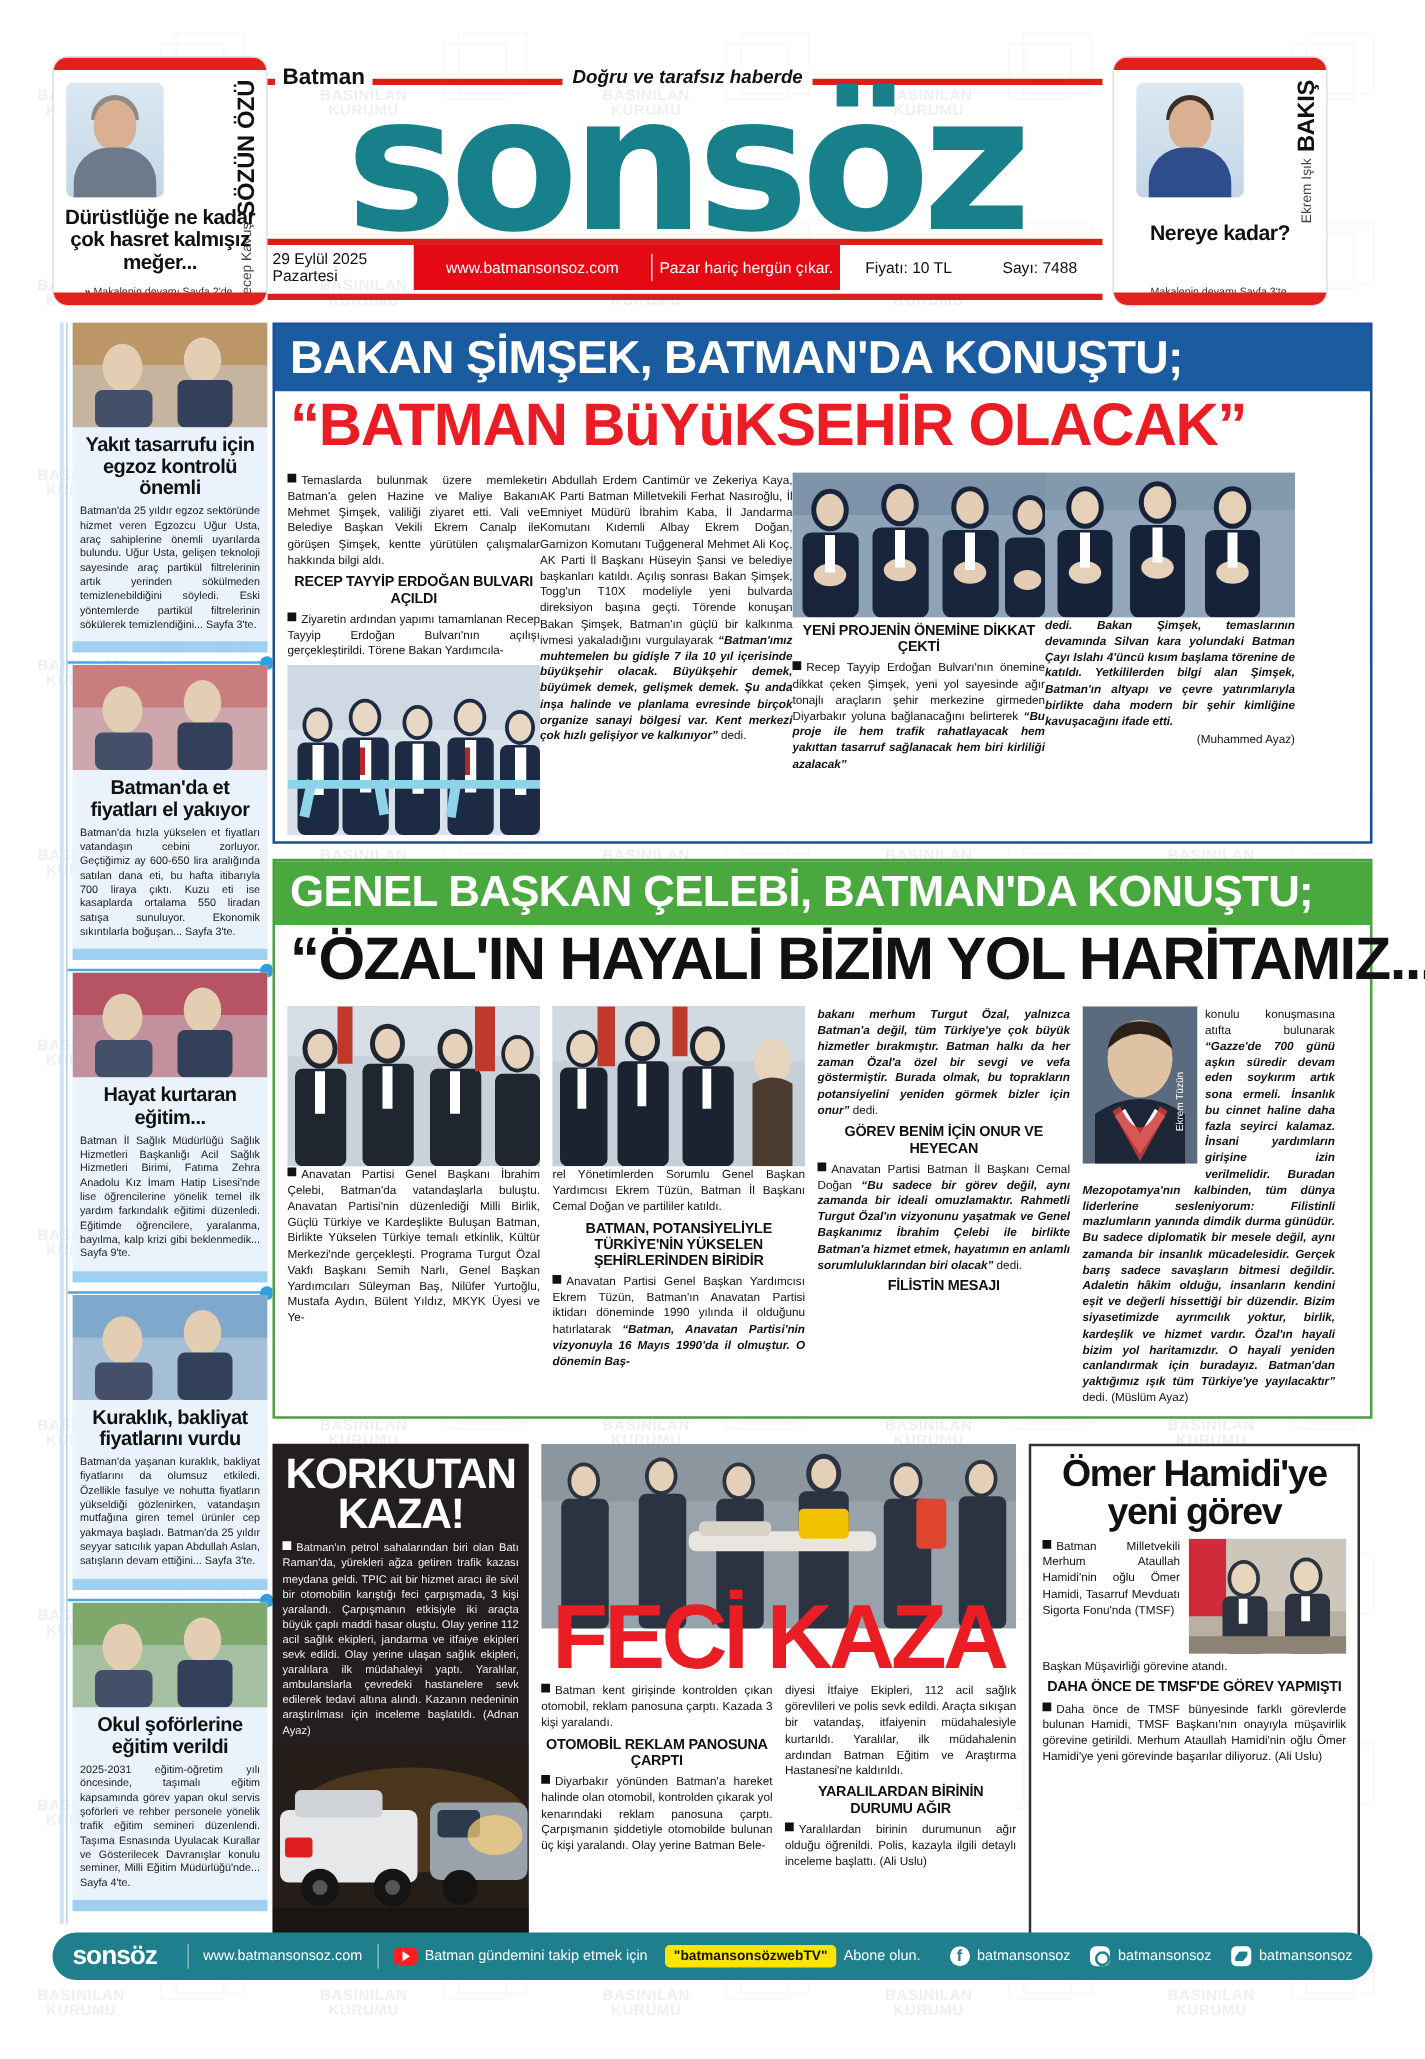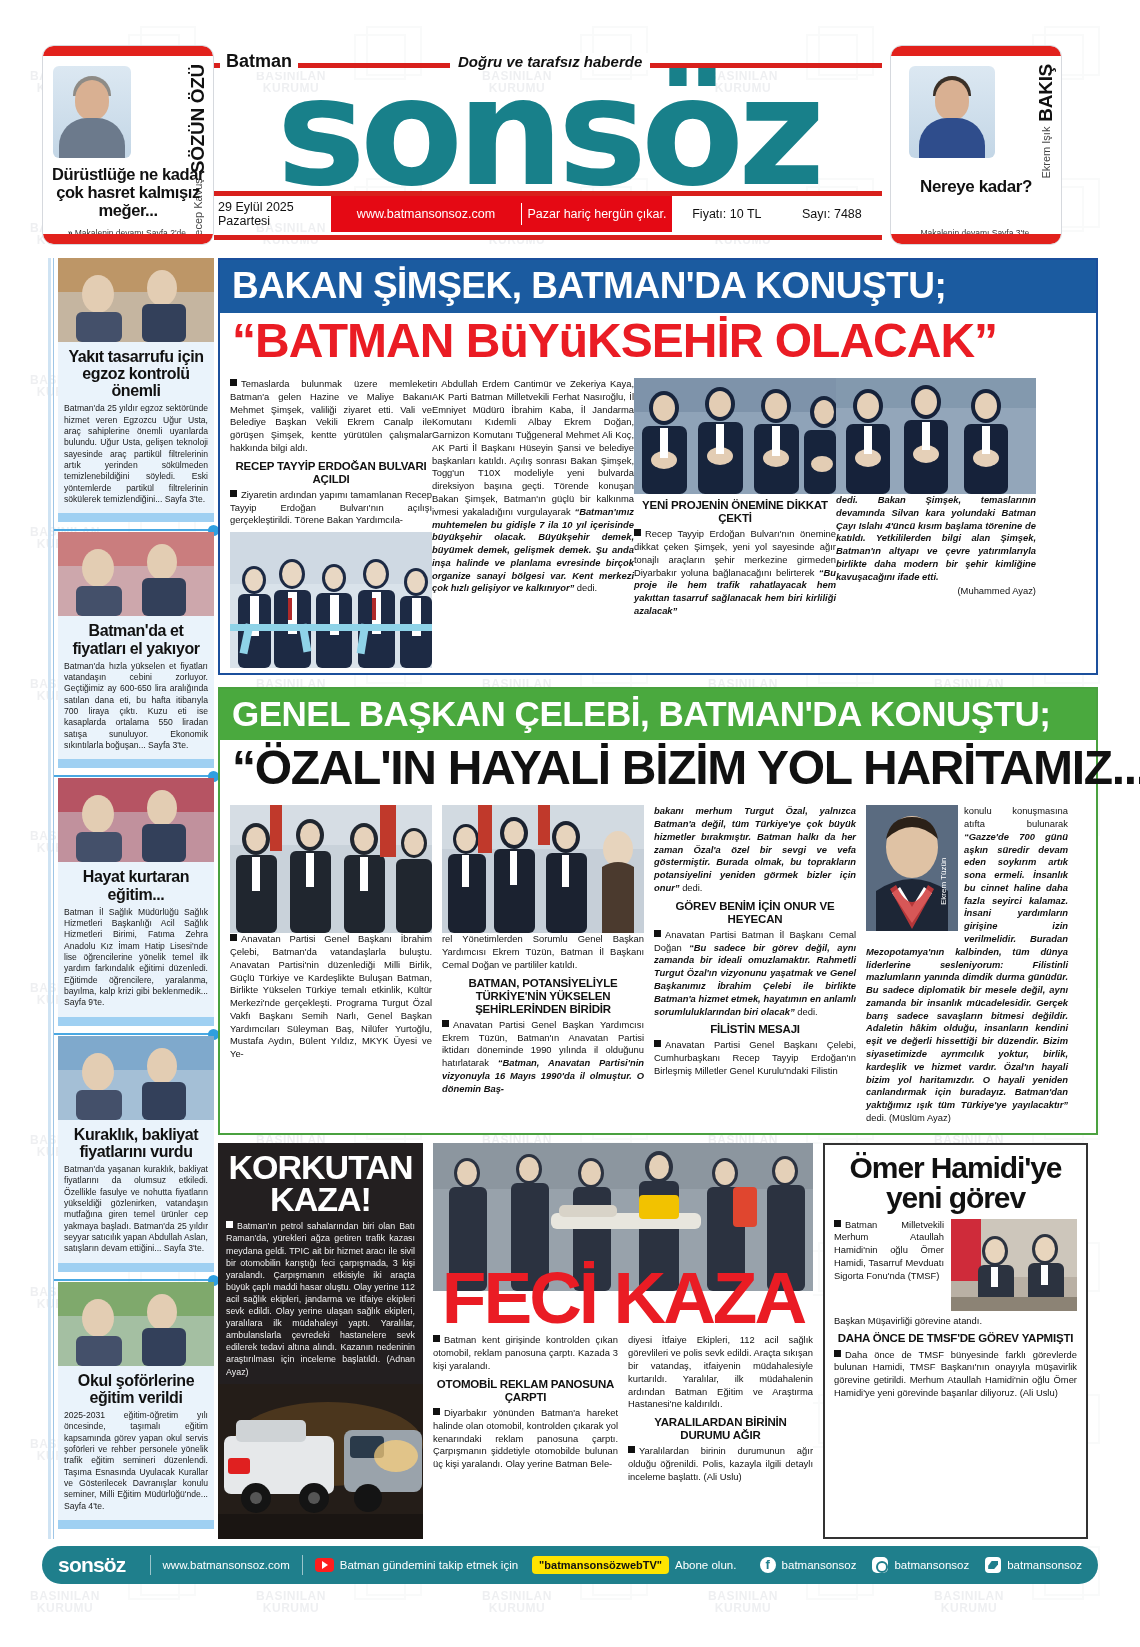--- a/index.html
+++ b/index.html
@@ -121,21 +121,21 @@
   .ph{background:#c6d2dc;overflow:hidden;position:relative;}
   .ph.r{margin:5px 0;}
 
   .story2{border:2px solid #4aa13f;margin-top:12px;background:#fff;}
   .kicker-green{background:#4aa93e;color:#fff;font-size:35px;font-weight:800;line-height:1;padding:7px 10px 9px 12px;letter-spacing:-.5px;white-space:nowrap;}
   .head-blk{color:#111;font-size:48px;font-weight:800;line-height:1.02;padding:4px 10px 6px 12px;letter-spacing:-1.3px;white-space:nowrap;}
   .s2-cols{display:flex;gap:10px;padding:6px 10px 8px 10px;}
   .s2-col{width:202px;}
 
   
-  .bottom{display:flex;gap:10px;margin-top:8px;}
+  .bottom{display:flex;gap:10px;margin-top:20px;}
   .bx-dark{width:205px;background:#231f20;color:#fff;padding:8px 8px 0 8px;position:relative;overflow:hidden;}
   .bx-dark h2{font-size:34px;font-weight:800;line-height:.95;text-align:center;letter-spacing:-1px;margin-bottom:5px;}
   .bx-dark .bodytext{color:#f2f2f2;font-size:8.9px;}
   .bx-dark .sq{background:#fff;}
   .bx-mid{width:380px;background:#fff;position:relative;}
   .bx-right{width:265px;border:2px solid #333;background:#fff;padding:8px 9px;}
   .bx-right h2{font-size:30px;font-weight:800;line-height:1.0;text-align:center;letter-spacing:-1.1px;color:#111;margin-bottom:6px;}
   .feci{color:#ea1c24;font-size:73px;font-weight:800;line-height:.9;letter-spacing:-3px;text-align:center;margin:-26px 0 2px;position:relative;z-index:3;}
   .mid-cols{display:flex;gap:10px;padding-top:2px;}
   .mid-cols > div{width:185px;}
@@ -638,23 +638,20 @@
 
         <div class="s2-col">
           <div class="bodytext">
             <i>bakanı merhum Turgut Özal, yalnızca Batman'a değil, tüm Türkiye'ye çok büyük hizmetler bırakmıştır. Batman halkı da her zaman Özal'a özel bir sevgi ve vefa göstermiştir. Burada olmak, bu toprakların potansiyelini yeniden görmek bizler için onur”</i><span> dedi.</span>
           </div>
           <div class="subhead">GÖREV BENİM İÇİN ONUR VE HEYECAN</div>
           <div class="bodytext">
             <span class="sq"></span><span>Anavatan Partisi Batman İl Başkanı Cemal Doğan </span><i>“Bu sadece bir görev değil, aynı zamanda bir ideali omuzlamaktır. Rahmetli Turgut Özal'ın vizyonunu yaşatmak ve Genel Başkanımız İbrahim Çelebi ile birlikte Batman'a hizmet etmek, hayatımın en anlamlı sorumluluklarından biri olacak”</i><span> dedi.</span>
           </div>
           <div class="subhead">FİLİSTİN MESAJI</div>
-          <div class="bodytext">
-            <span class="sq"></span><span>Anavatan Partisi Genel Başkanı Çelebi, Cumhurbaşkanı Recep Tayyip Erdoğan'ın Birleşmiş Milletler Genel Kurulu'ndaki Filistin</span>
-          </div>
         </div>
 
         <div class="s2-col" style="position:relative;">
           <div class="ph" style="height:126px;width:92px;float:left;margin:0 6px 2px 0;position:relative;">
             <svg width="92" height="126" viewBox="0 0 92 126">
               <rect width="92" height="126" fill="#5a6b80"></rect>
               <ellipse cx="46" cy="42" rx="26" ry="31" fill="#dfc2a4"></ellipse>
               <path d="M20 34 q26 -24 52 0 q-4 -22 -26 -22 q-22 0 -26 22z" fill="#2b2118"></path>
               <path d="M10 86 q36 -24 72 0 l0 40 -72 0z" fill="#1d2636"></path>
               <path d="M34 82 l12 20 l12 -20 l8 6 -20 30 -20 -30z" fill="#fff"></path>

